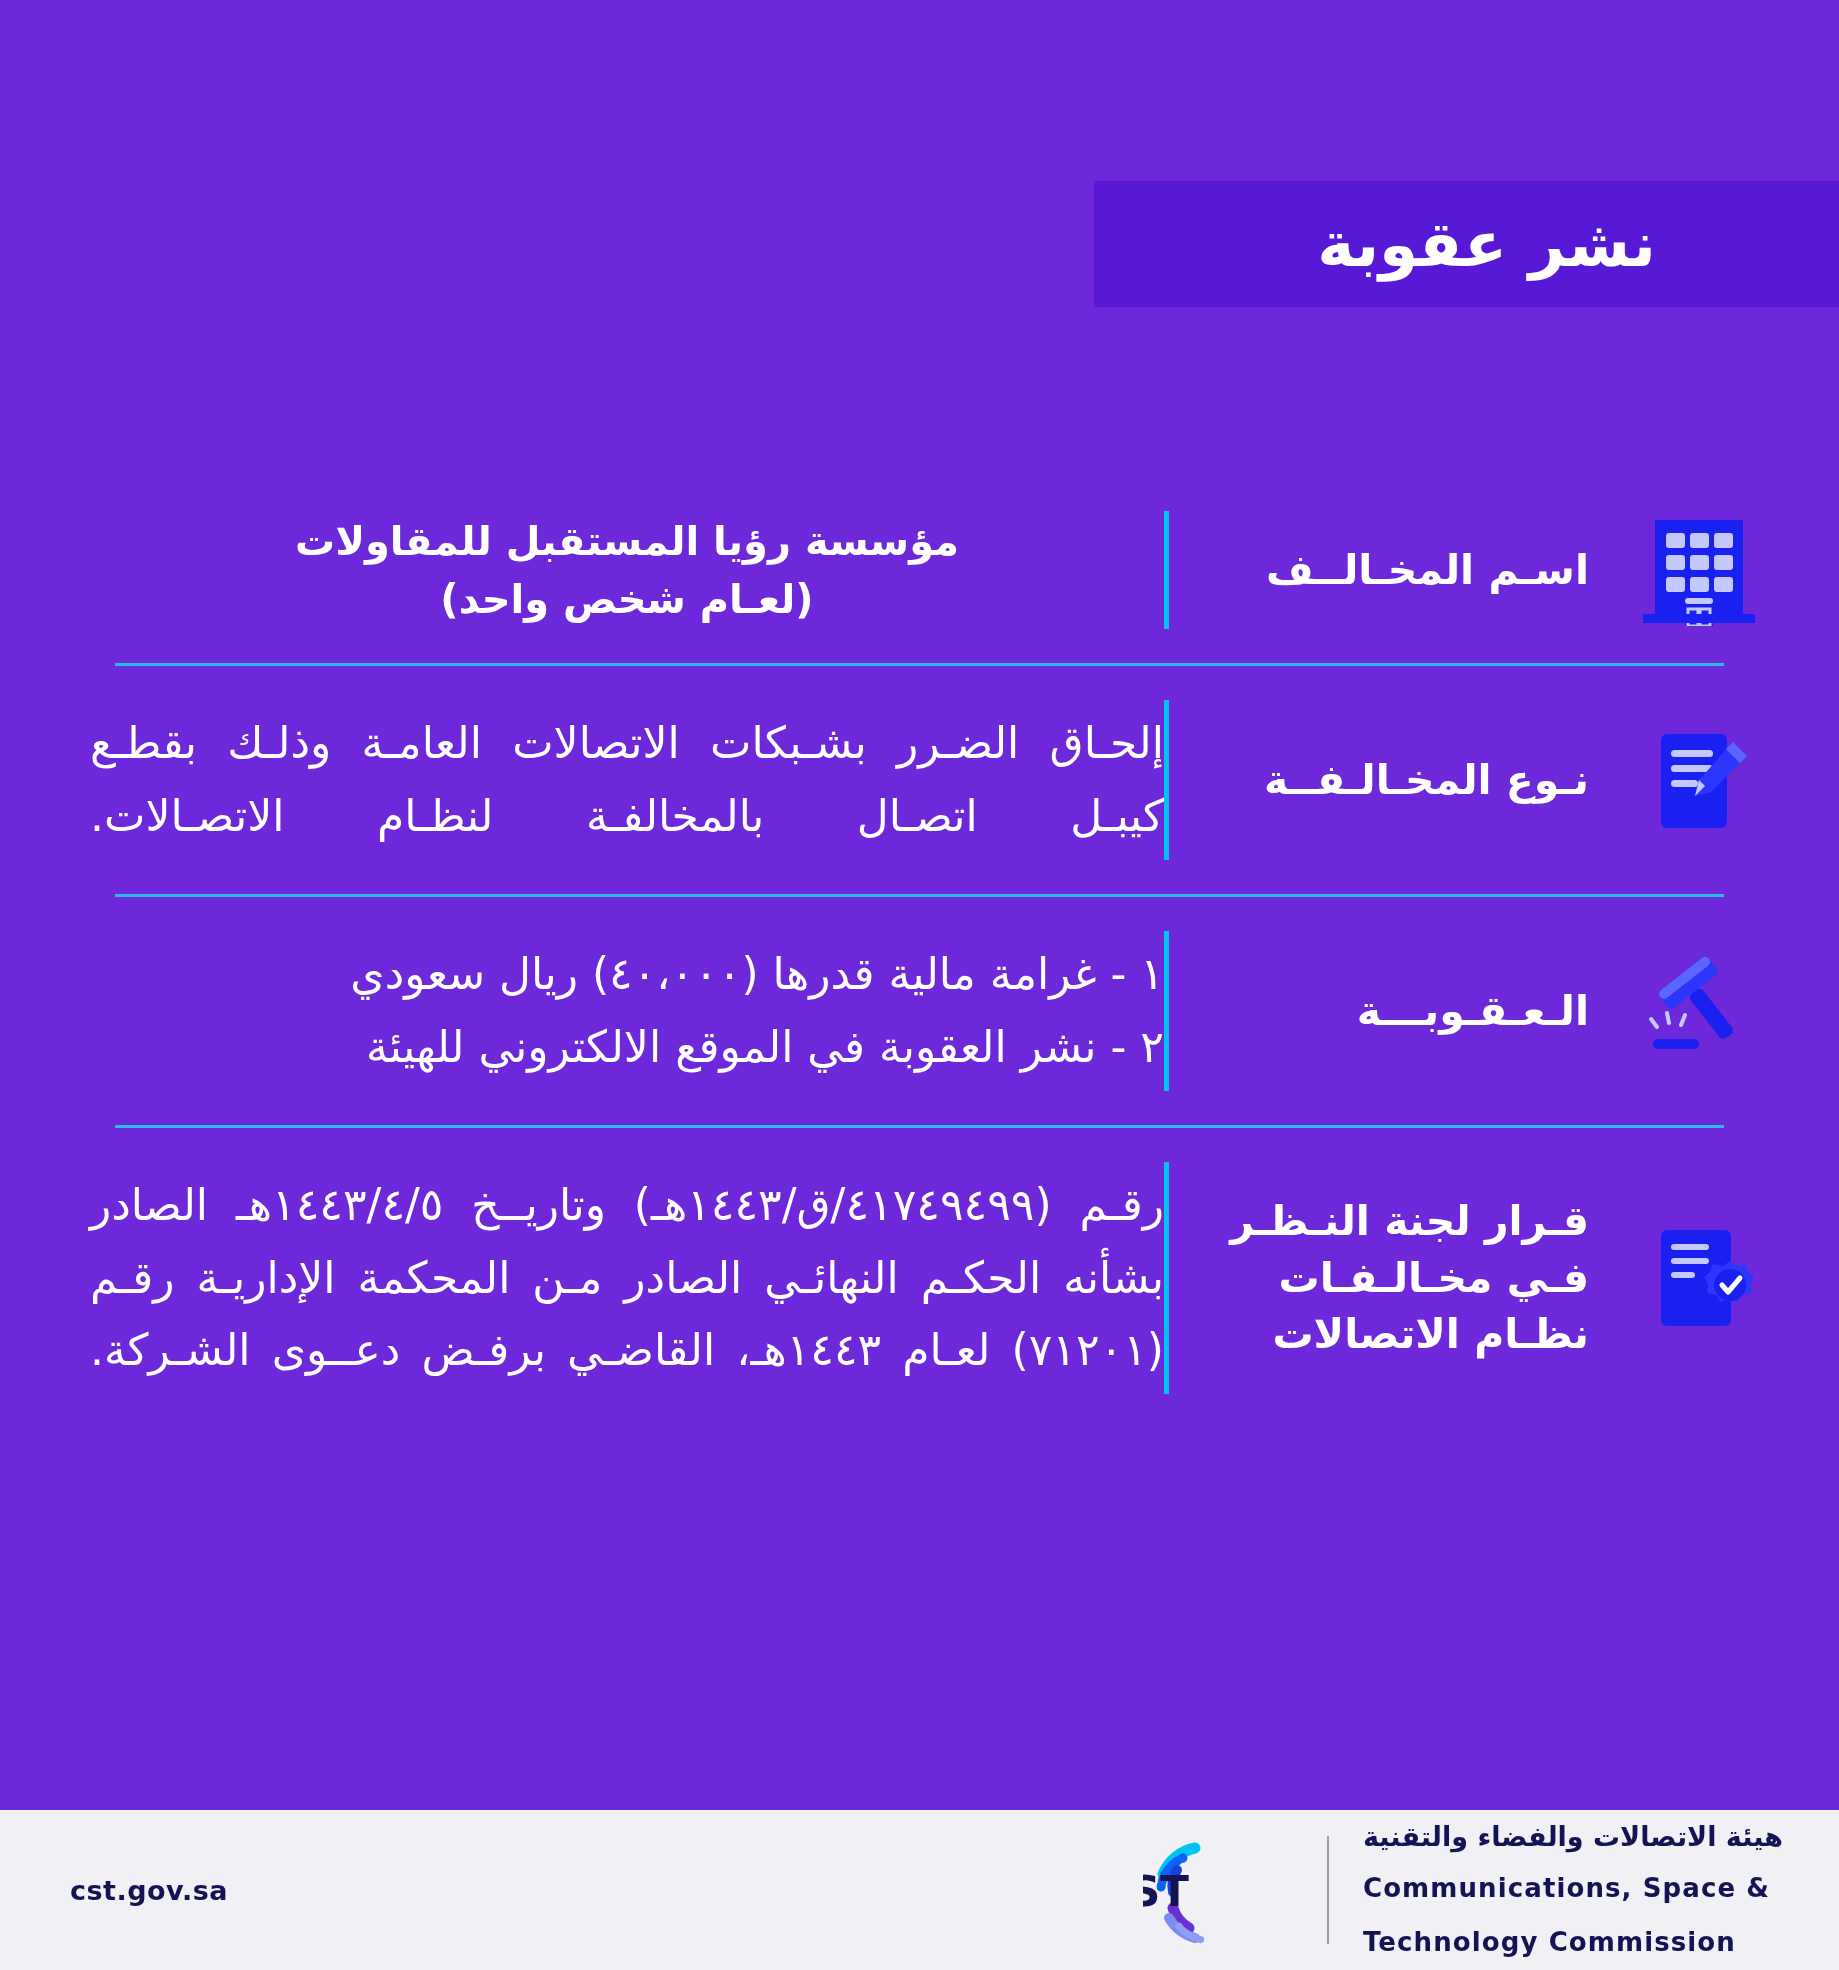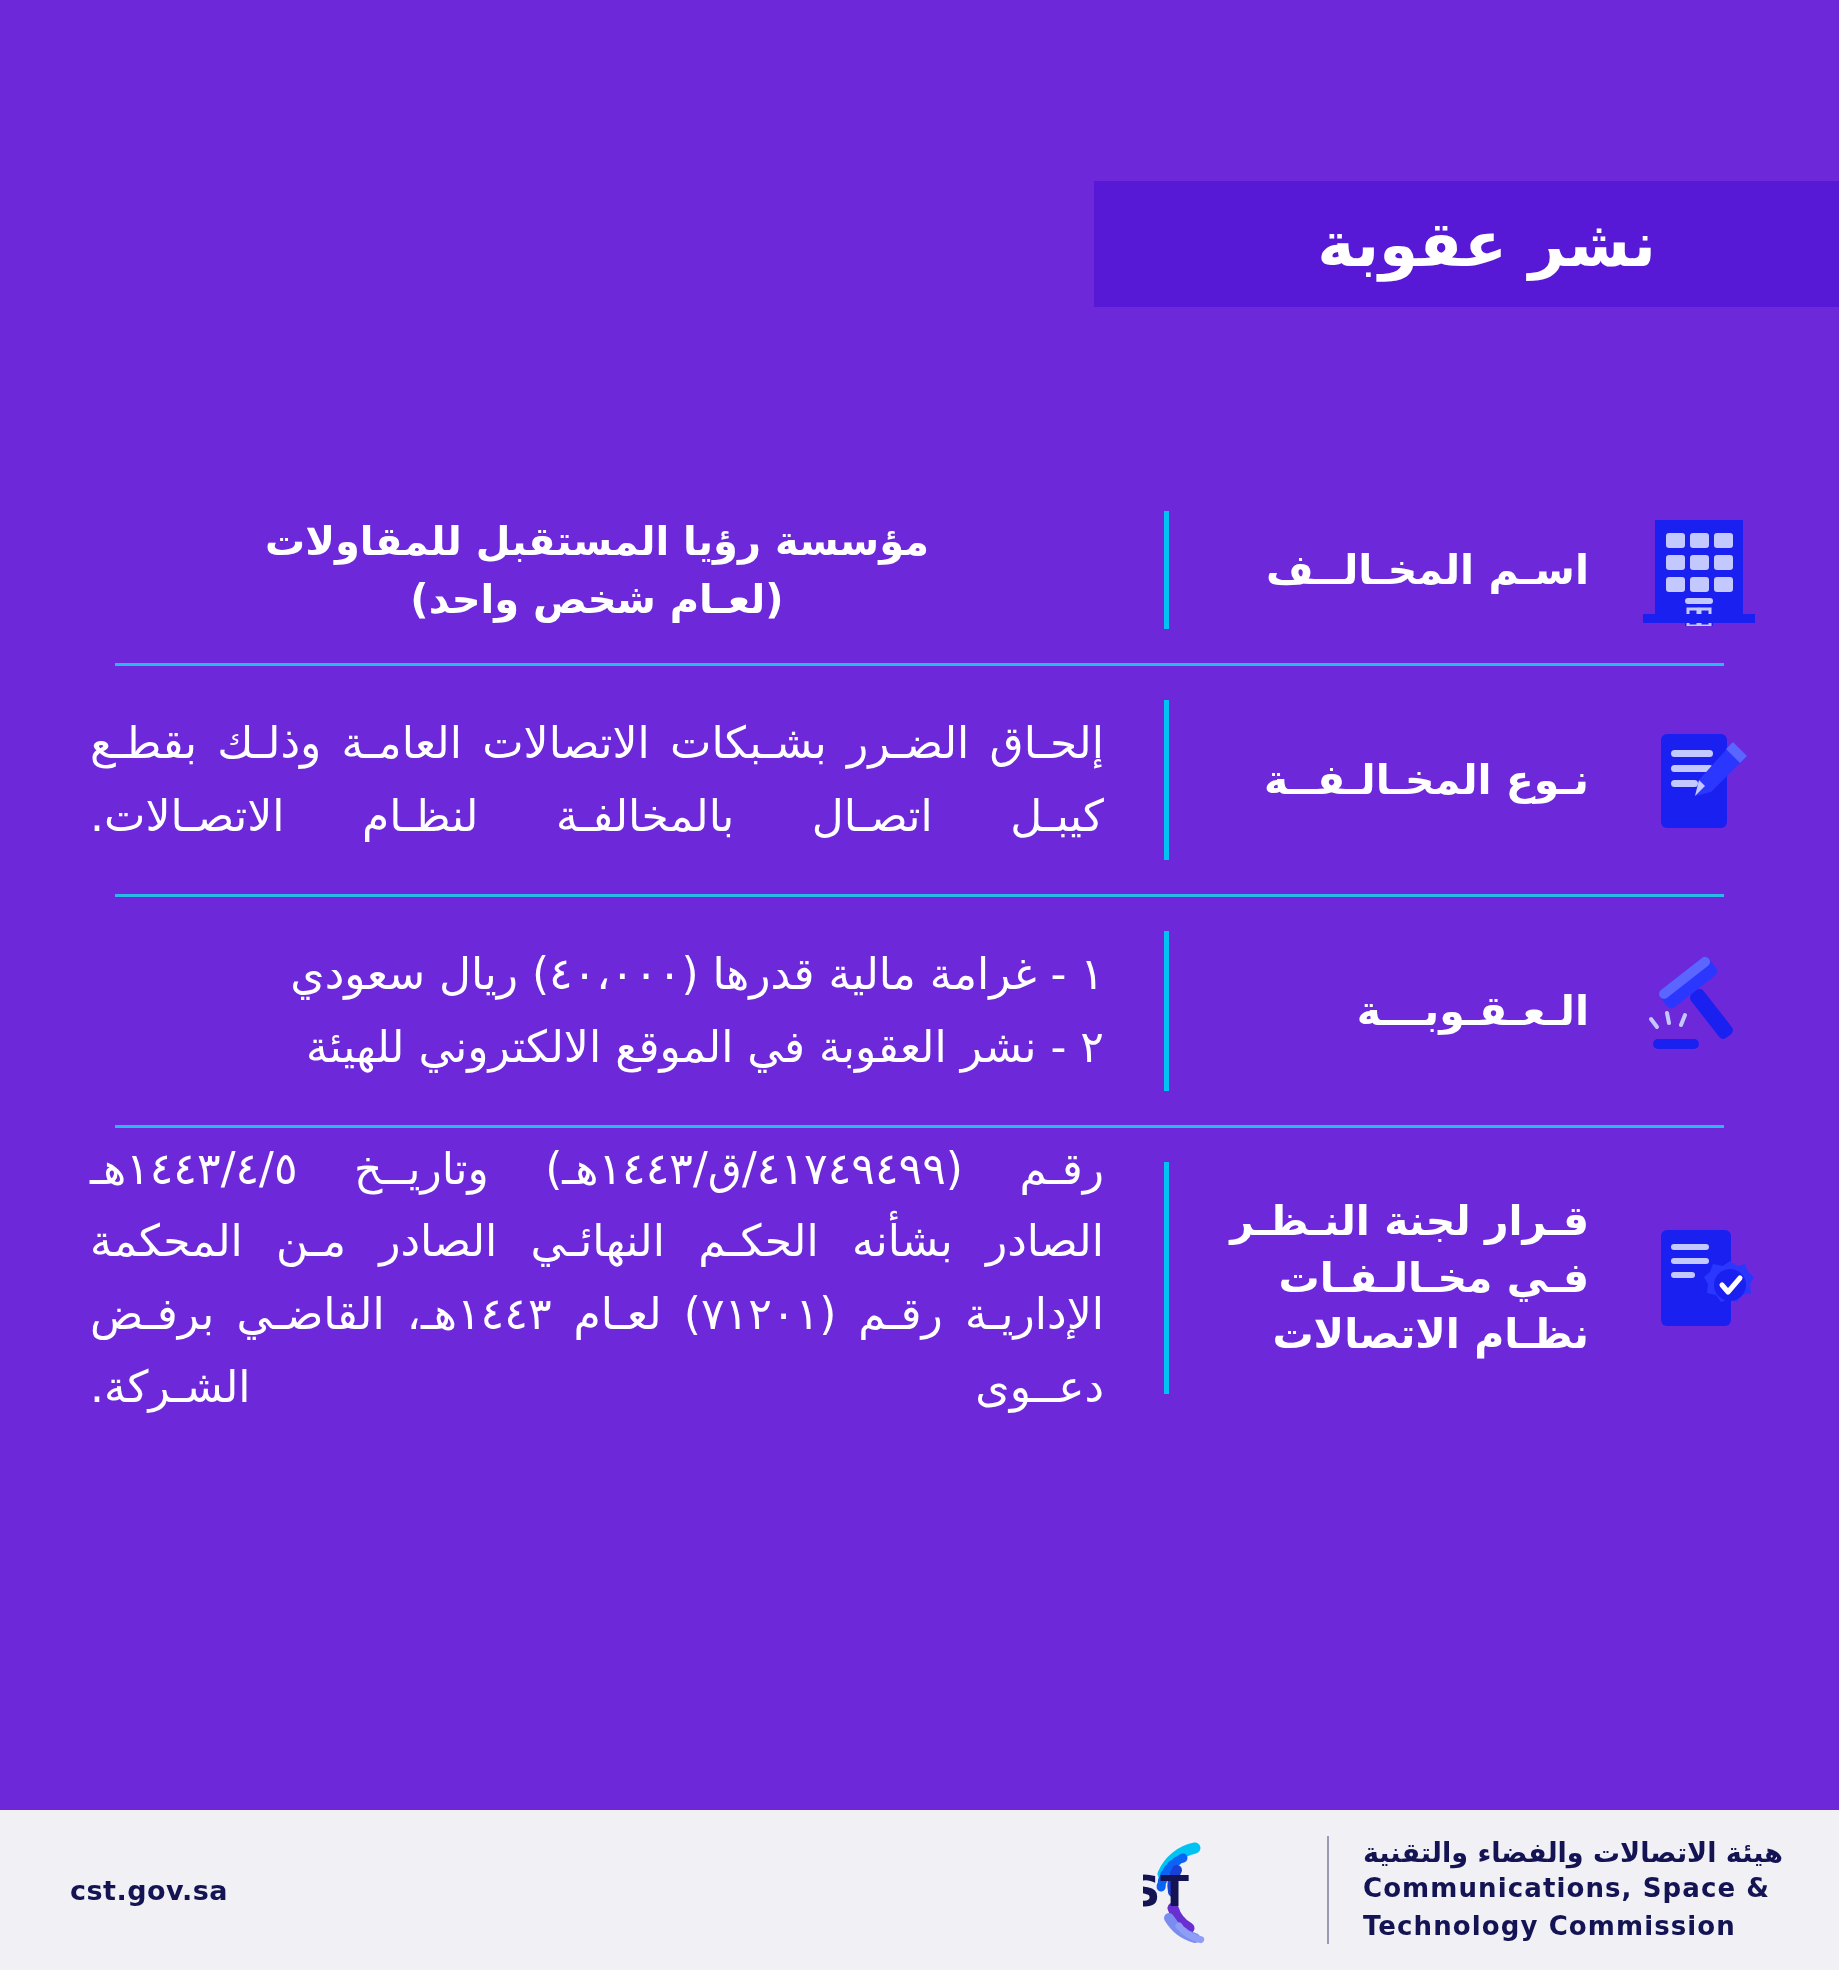--- a/index.html
+++ b/index.html
@@ -76,21 +76,20 @@
     width:5px;
     background:#00c2f3;
     align-self:stretch;
     margin:34px 0;
   }
   .row-value {
     flex:1 1 auto;
     display:flex;
     align-items:center;
     justify-content:flex-end;
-    padding-right:60px;
     padding-left:90px;
   }
   .row-value-text {
     color:#ffffff;
     font-size:44px;
     line-height:1.65;
     text-align:justify;
     text-align-last:justify;
     width:100%;
   }
@@ -133,21 +132,21 @@
   }
   .brand-mark { width:150px; height:120px; flex:0 0 150px; }
   .brand-sep {
     width:2px; height:108px;
     background:#9a9ab4;
     margin:0 34px;
   }
   .brand-text {
     display:flex;
     flex-direction:column;
-    gap:4px;
+    gap:20px;
     direction:ltr;
     text-align:left;
   }
   .brand-ar {
     color:#141455;
     font-size:27px;
     font-weight:700;
     direction:rtl;
     text-align:left;
   }

